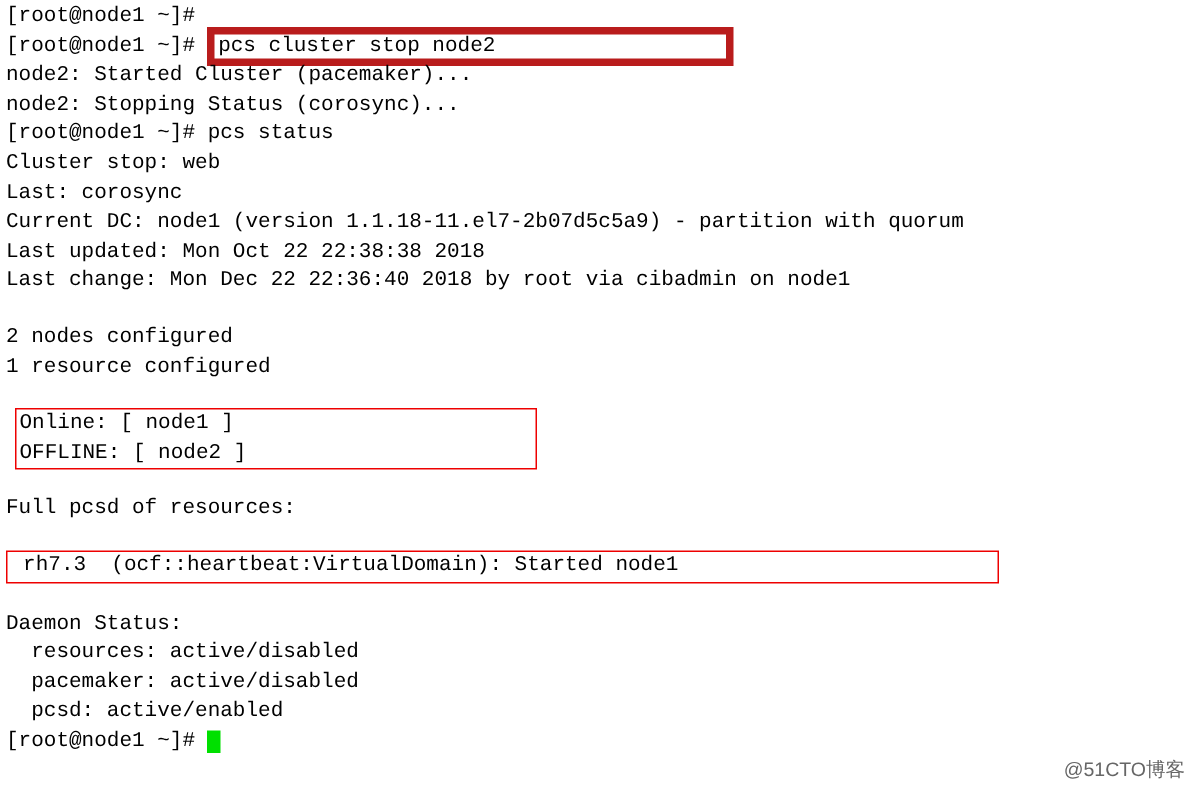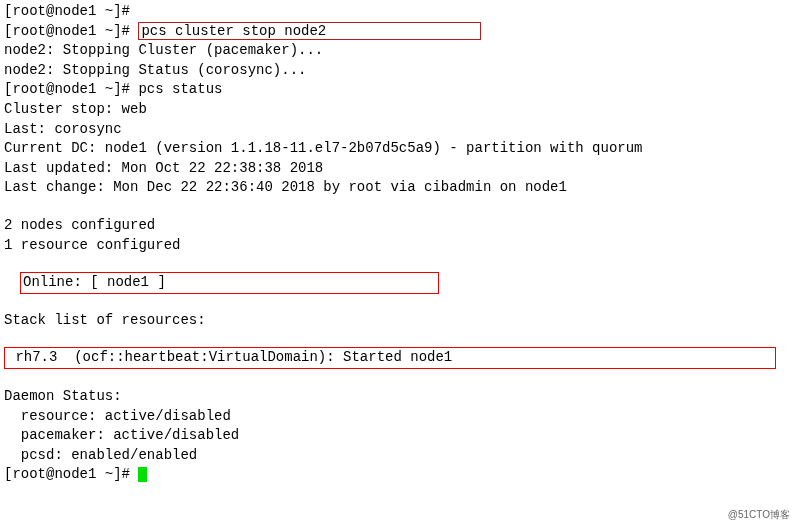--- a/index.html
+++ b/index.html
@@ -10,79 +10,80 @@
       color: #000;
       background: #fff;
       padding: 2px 4px;
       width: 800px;
       height: 528px;
       position: relative;
       overflow: hidden;
     }
     .line { white-space: pre; }
     .cmd-box {
-      border: 1px solid #b91c1c;
+      border: 5px solid #b91c1c;
       padding: 0 2px;
       display: inline;
     }
     .cursor {
       display: inline-block;
       width: 9px;
       height: 15px;
       background: #00e000;
       vertical-align: text-bottom;
     }
     .watermark {
       position: absolute;
       right: 10px;
       bottom: 6px;
-      font-size: 10px;
+      font-size: 13px;
       color: #666;
       font-family: sans-serif;
     }
     .gap { height: 18px; }
     .onoff-box {
       border: 1px solid #e00;
-      width: 419px;
+      width: 348px;
       padding: 0 2px;
-      margin: -1px 16px;
+      margin: -1px 6px;
     }
     .res-box {
       border: 1px solid #e00;
-      width: 772px;
+      width: 662px;
       padding: 0 2px;
       margin-top: -1px;
     }
   </style>
 </head>
 <body>
 
 <div class="line">[root@node1 ~]#</div>
 <div class="line"><span>[root@node1 ~]# </span><span class="cmd-box"><span>pcs cluster stop node2</span>                  </span></div>
-<div class="line">node2: Stopping Cluster (pacemaker)...</div>
+<div class="line">node2: Started Cluster (pacemaker)...</div>
 <div class="line">node2: Stopping Status (corosync)...</div>
 <div class="line">[root@node1 ~]# pcs status</div>
 <div class="line">Cluster stop: web</div>
 <div class="line">Last: corosync</div>
 <div class="line">Current DC: node1 (version 1.1.18-11.el7-2b07d5c5a9) - partition with quorum</div>
 <div class="line">Last updated: Mon Oct 22 22:38:38 2018</div>
 <div class="line">Last change: Mon Dec 22 22:36:40 2018 by root via cibadmin on node1</div>
 <div class="gap"></div>
 <div class="line">2 nodes configured</div>
 <div class="line">1 resource configured</div>
 <div class="gap"></div>
 <div class="onoff-box">
   <div class="line">Online: [ node1 ]</div>
+  <div class="line">OFFLINE: [ node2 ]</div>
 </div>
 <div class="gap"></div>
-<div class="line">Stack list of resources:</div>
+<div class="line">Full pcsd of resources:</div>
 <div class="gap"></div>
 <div class="res-box">
   <div class="line"> rh7.3  (ocf::heartbeat:VirtualDomain): Started node1</div>
 </div>
 <div class="gap"></div>
 <div class="line">Daemon Status:</div>
-<div class="line">  resource: active/disabled</div>
+<div class="line">  resources: active/disabled</div>
 <div class="line">  pacemaker: active/disabled</div>
-<div class="line">  pcsd: enabled/enabled</div>
+<div class="line">  pcsd: active/enabled</div>
 <div class="line"><span>[root@node1 ~]# </span><span class="cursor"></span></div>
 
 <div class="watermark">@51CTO博客</div>
 
 </body></html>

